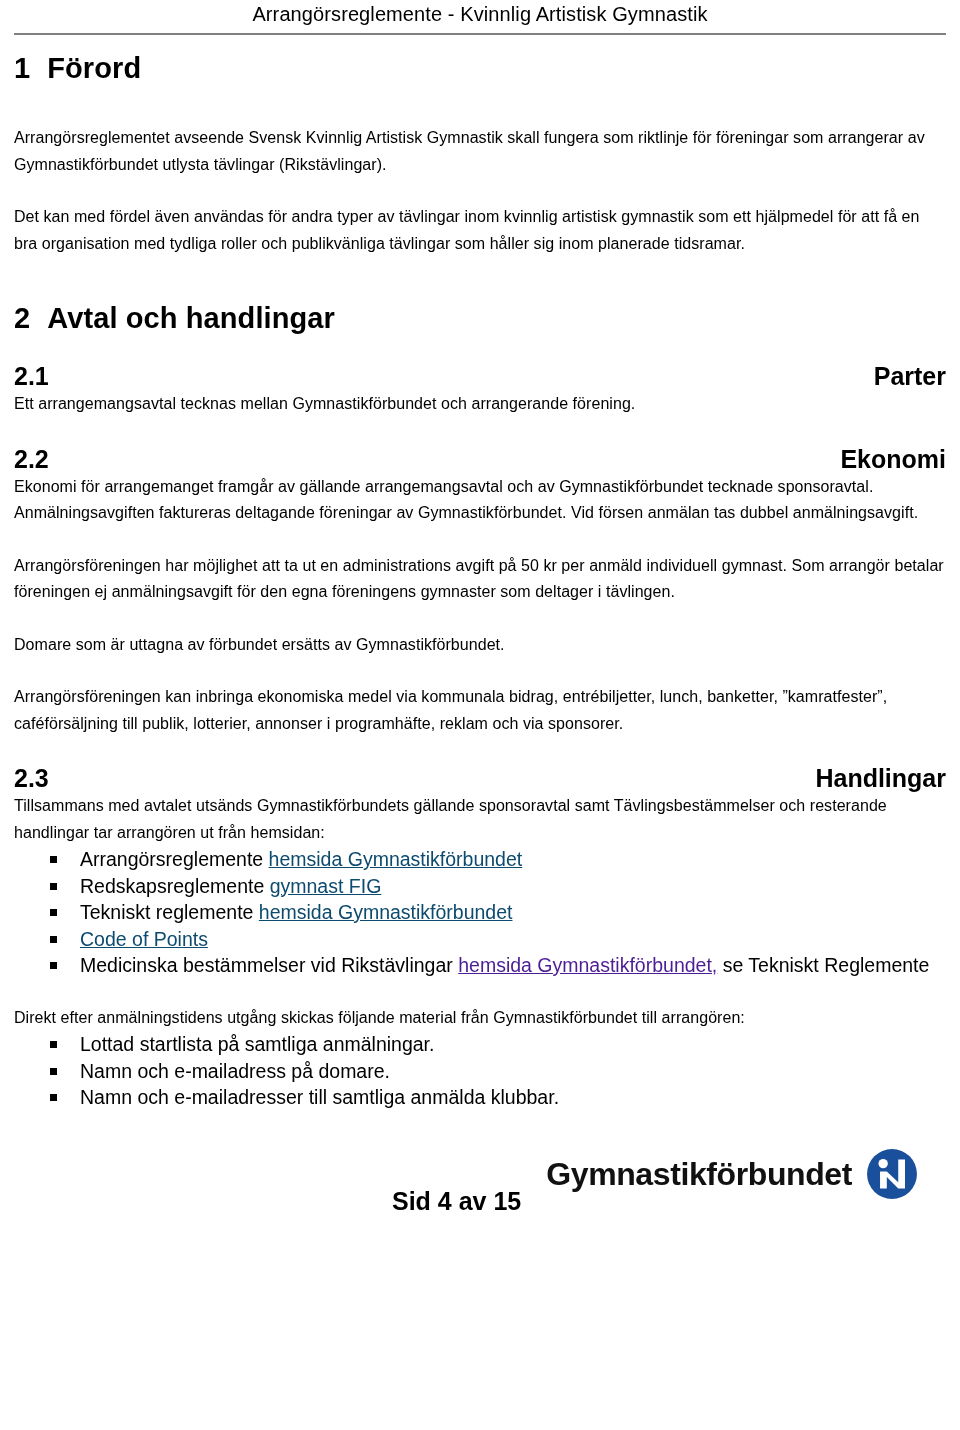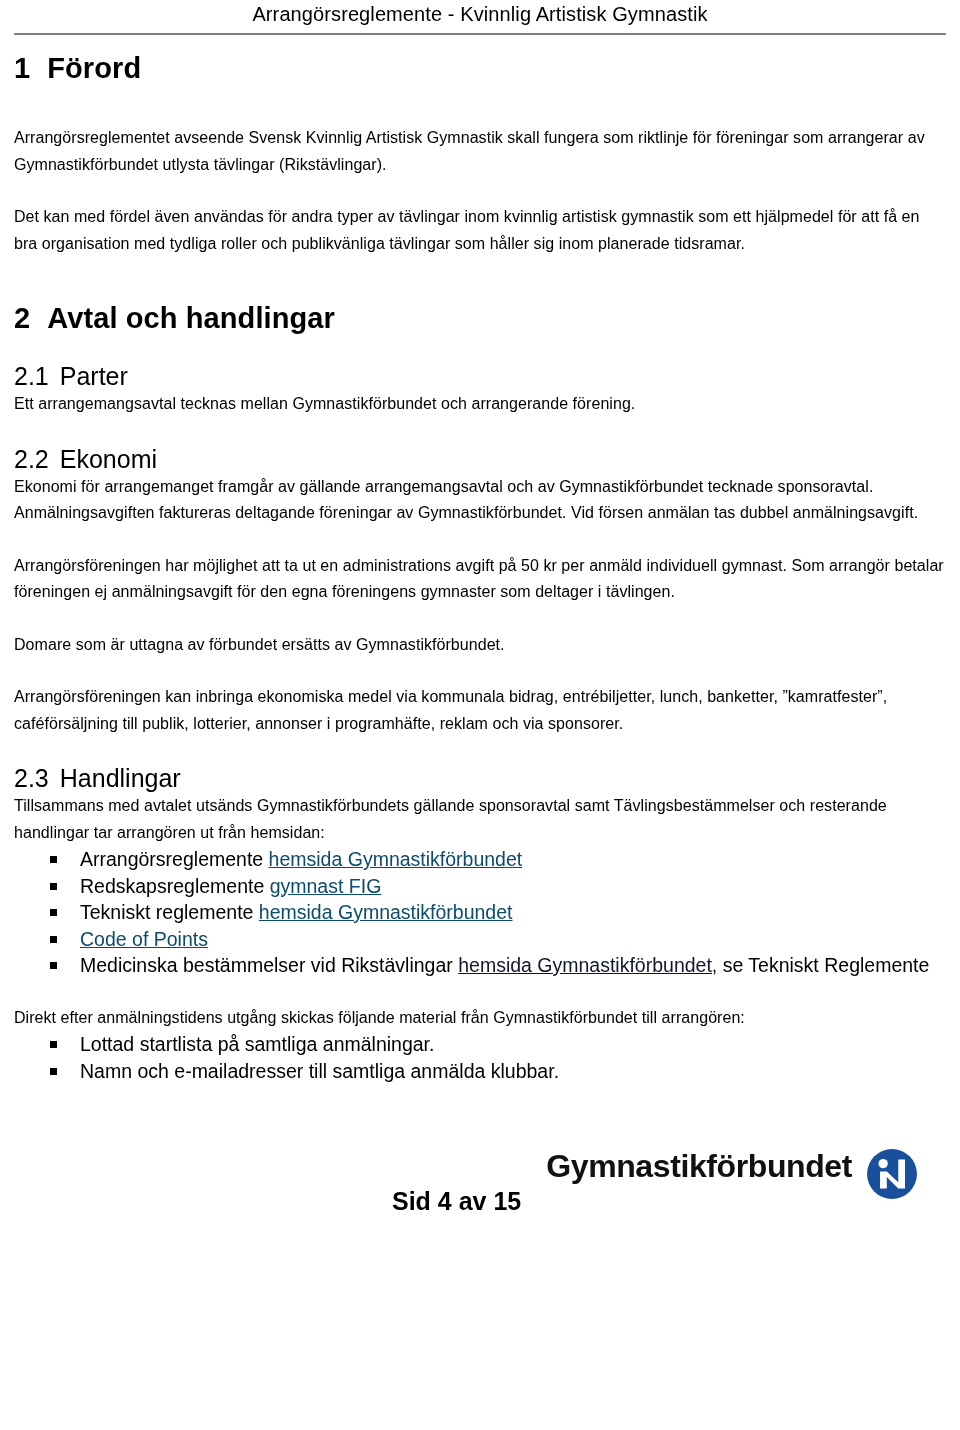--- a/index.html
+++ b/index.html
@@ -49,24 +49,25 @@
     margin: 16px 0 0 0;
     letter-spacing: 0.1px;
     display: flex;
     gap: 17px;
   }
   h1.h-1.gap-2 { margin-top: 44px; }
 
   h2.h-2 {
     font-size: 25px;
     line-height: 30px;
-    font-weight: normal;
+    font-weight: bold;
     margin: 0 0 0 0;
     display: flex;
     gap: 11px;
+    justify-content: space-between;
   }
   .h2-spaced { margin-top: 26px !important; }
 
   .num { white-space: pre; }
 
   
   p.body {
     font-size: 16px;
     line-height: 26.5px;
     margin: 0;
@@ -95,21 +96,21 @@
     width: 7px;
     height: 7px;
     background: #000000;
   }
 
   a.lnk {
     color: #0c4a6e;
     text-decoration: underline;
   }
   a.lnk.dark {
-    color: #0f172a;
+    color: #4c1d95;
   }
 
   
   .footer {
     position: absolute;
     left: 0;
     right: 0;
     bottom: 12px;
     height: 80px;
   }
@@ -119,20 +120,21 @@
     bottom: 6px;
     font-size: 25px;
     line-height: 22px;
     font-weight: bold;
   }
   .brand {
     position: absolute;
     right: 42px;
     bottom: 18px;
     display: flex;
+    align-items: center;
     gap: 14px;
   }
   .brand-word {
     font-size: 32px;
     font-weight: bold;
     letter-spacing: -0.4px;
     line-height: 36px;
     color: #111111;
   }
   .brand-mark {
@@ -205,20 +207,24 @@
       <span>Medicinska bestämmelser vid Rikstävlingar </span><a class="lnk dark" href="#">hemsida Gymnastikförbundet,</a><span> se Tekniskt Reglemente</span>
     </li>
   </ul>
 
   <p class="body space-before">Direkt efter anmälningstidens utgång skickas följande material från Gymnastikförbundet till arrangören:</p>
 
   <ul class="bullets">
     <li>
       <span class="sq"></span>
       <span>Lottad startlista på samtliga anmälningar.</span>
+    </li>
+    <li>
+      <span class="sq"></span>
+      <span>Namn och e-mailadress på domare.</span>
     </li>
     <li>
       <span class="sq"></span>
       <span>Namn och e-mailadresser till samtliga anmälda klubbar.</span>
     </li>
   </ul>
 
   <div class="footer">
     <div class="page-num">Sid 4 av 15</div>
 

